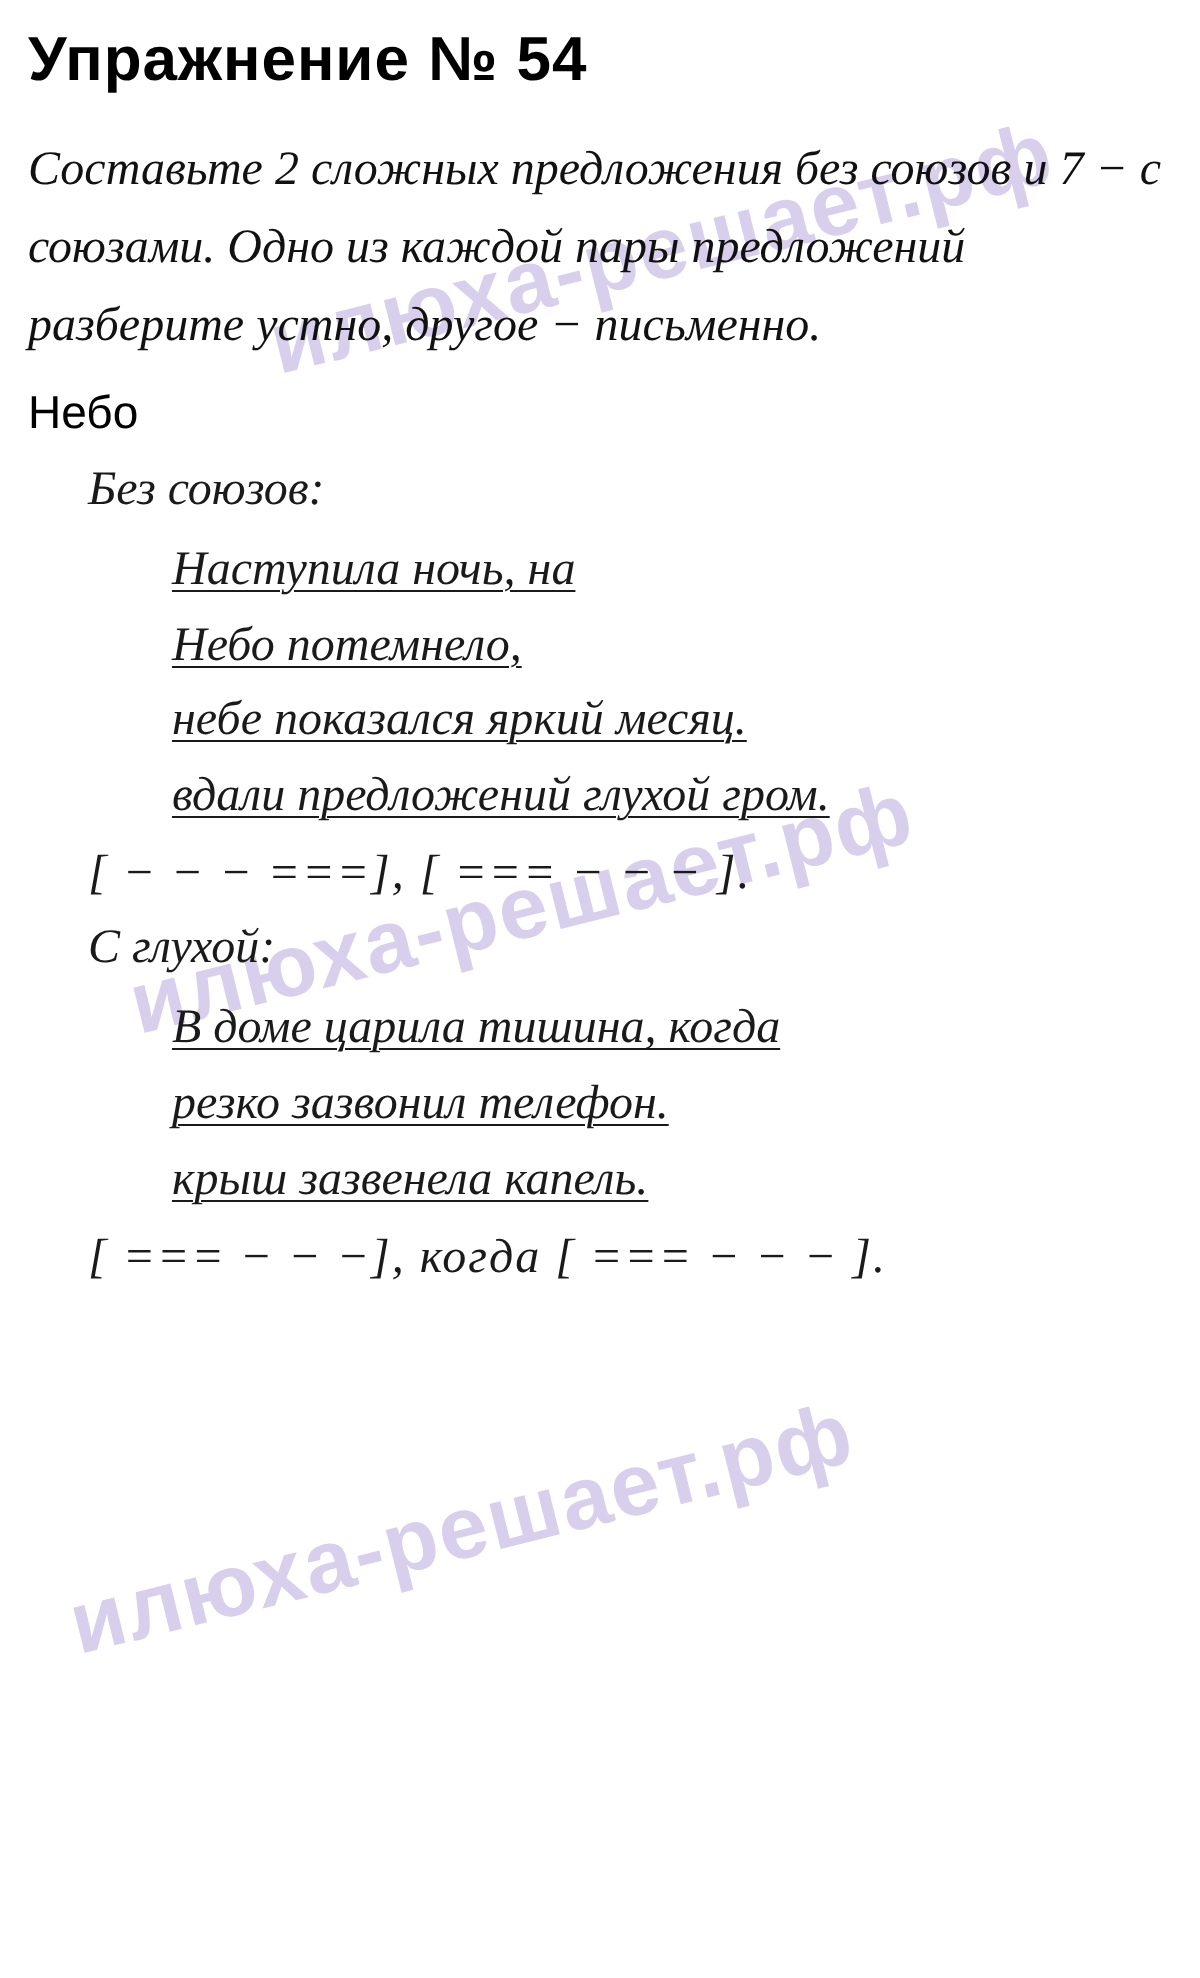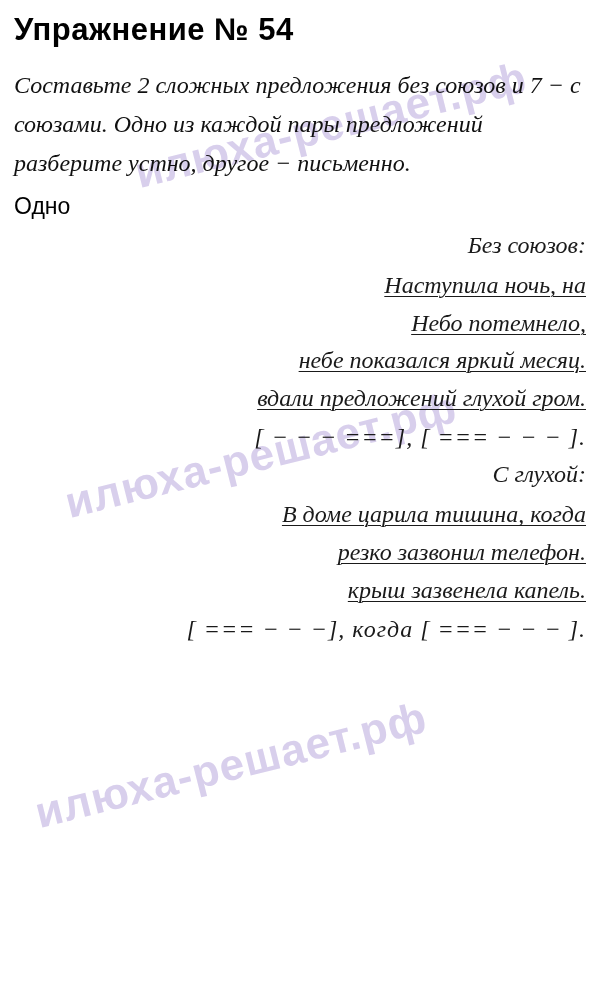--- a/index.html
+++ b/index.html
@@ -66,21 +66,20 @@
     color: #111;
   }
   .answer-label {
     font-family: "Liberation Sans", sans-serif;
     font-size: 23px;
     margin: 6px 0 12px 0;
     color: #000;
   }
   .block {
     margin-left: 30px;
-    text-align: right;
   }
   .subhead {
     font-family: "Liberation Serif", serif;
     font-style: italic;
     font-size: 24px;
     margin: 10px 0 8px 0;
   }
   .line {
     font-family: "Liberation Serif", serif;
     font-style: italic;
@@ -109,21 +108,21 @@
     <div class="wm wm2">илюха-решает.рф</div>
     <div class="wm wm3">илюха-решает.рф</div>
   </div>
 
   <div class="content">
 
     <h1 class="title">Упражнение № 54</h1>
 
     <p class="task">Составьте 2 сложных предложения без союзов и 7 − с союзами. Одно из каждой пары предложений разберите устно, другое − письменно.</p>
 
-    <p class="answer-label">Одно</p>
+    <p class="answer-label">Небо</p>
 
     <div class="block">
 
       <p class="subhead">Без союзов:</p>
 
       <p class="line"><span class="u1"><span class="grp">Наступила ночь, на</span></span></p>
       <p class="line"><span class="u1"><span class="grp">Небо потемнело,</span></span></p>
 
       <p class="line"><span class="u1"><span class="grp">небе показался яркий месяц.</span></span></p>
       <p class="line"><span class="u1"><span class="grp">вдали предложений глухой гром.</span></span></p>

